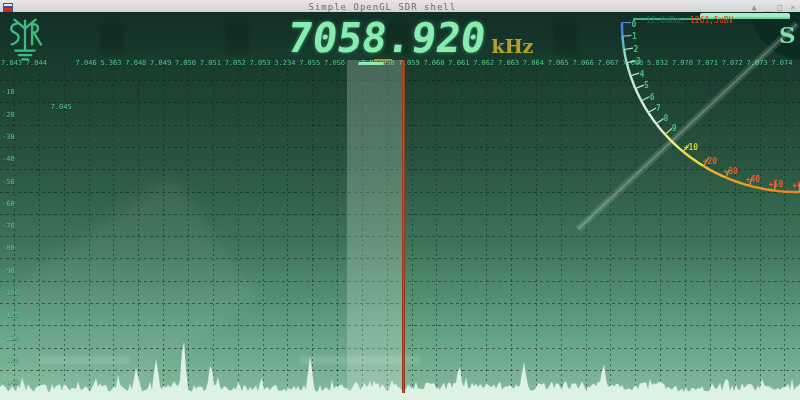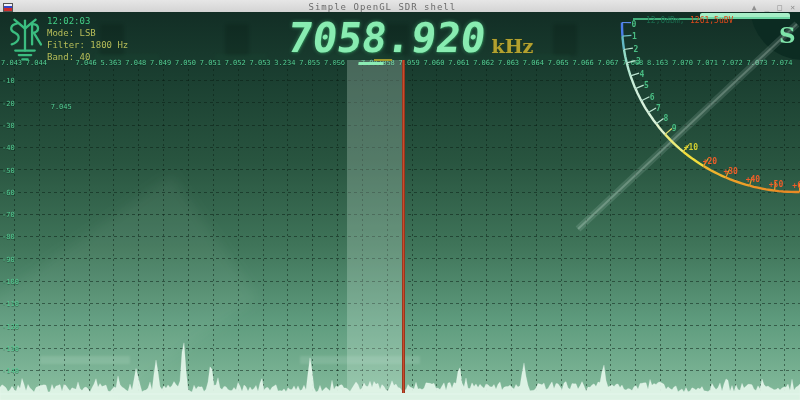--- a/index.html
+++ b/index.html
@@ -14,21 +14,21 @@
 .app{position:absolute;top:12px;left:0;width:800px;height:388px;overflow:hidden;
  background:linear-gradient(180deg,#122e25 0%,#1a3e30 16%,#28543f 38%,#3f7459 60%,#5f9c7e 80%,#85bc9d 100%)}
 .ghr{position:absolute;width:24px;height:32px;top:12px;background:rgba(0,15,8,.16);border-radius:3px;filter:blur(1.5px)}
 .ghs{position:absolute;height:7px;top:42px;background:rgba(25,70,50,.30);filter:blur(1px)}
 .ghb{position:absolute;height:8px;top:344px;background:rgba(215,240,226,.15);filter:blur(1px)}
 .ghd{position:absolute;left:-40px;top:230px;width:280px;height:150px;background:rgba(235,250,240,.05);transform:rotate(-35deg);filter:blur(6px)}
 .gv{position:absolute;top:52px;height:328px;width:1px;background:repeating-linear-gradient(180deg,rgba(8,28,18,.5) 0 2px,transparent 2px 5px)}
 .gh{position:absolute;left:0;width:800px;height:1px;background:repeating-linear-gradient(90deg,rgba(8,28,18,.5) 0 3px,transparent 3px 6px)}
 #fscale{position:absolute;top:47px;left:0;width:800px;height:10px}
 .xt{position:absolute;top:0;font-size:7px;color:#54cc93;text-shadow:0 1px 0 rgba(0,30,15,.5);white-space:nowrap}
-#dbscale{position:absolute;top:1px;left:0;width:30px;height:352px}
+#dbscale{position:absolute;top:12px;left:0;width:30px;height:352px}
 .yt{position:absolute;left:2px;font-size:7px;color:#54cc93;text-shadow:0 1px 0 rgba(0,30,15,.4)}
 .passband{position:absolute;top:48px;height:332px;background:rgba(225,245,233,.24)}
 .pbmark{position:absolute;left:374px;top:47px;width:18px;height:2px;background:#a19a2b}
 #spectrum,#smeter{position:absolute;top:0;left:0;width:800px;height:388px;pointer-events:none;overflow:visible}
 .cursor{position:absolute;top:48px;height:333px;width:3px;background:linear-gradient(90deg,#7e2a18,#d0502e 45%,#7e2a18)}
 .baseline{position:absolute;left:0;top:381px;width:800px;height:2px;background:rgba(225,245,233,.85)}
 .vfo{position:absolute;left:288px;top:2px;display:flex;align-items:flex-end;height:44px}
 #digits{font-size:41px;font-weight:bold;color:#88ecb1;transform:skewX(-8deg);line-height:40px;text-shadow:0 0 4px rgba(90,230,150,.45),1px 1px 0 rgba(25,90,55,.8)}
 #digits .u{border-bottom:3px solid #8cecb4}
 .unit{font-family:"DejaVu Serif",serif;font-weight:bold;font-size:19px;color:#b3a12f;margin-left:6px;line-height:24px;text-shadow:0 0 1px #5e5410}
@@ -139,21 +139,21 @@
         <div class="xt" style="left: 398.6px;">7.059</div>
         <div class="xt" style="left: 423.45px;">7.060</div>
         <div class="xt" style="left: 448.3px;">7.061</div>
         <div class="xt" style="left: 473.15px;">7.062</div>
         <div class="xt" style="left: 498px;">7.063</div>
         <div class="xt" style="left: 522.85px;">7.064</div>
         <div class="xt" style="left: 547.7px; text-align: center;">7.065</div>
         <div class="xt" style="left: 572.55px;">7.066</div>
         <div class="xt" style="left: 597.4px;">7.067</div>
         <div class="xt" style="left: 622.25px;">7.068</div>
-        <div class="xt" style="left: 647.1px;">8.163</div>
+        <div class="xt" style="left: 647.1px;">5.832</div>
         <div class="xt" style="left: 671.95px;">7.070</div>
         <div class="xt" style="left: 696.8px;">7.071</div>
         <div class="xt" style="left: 721.65px;">7.072</div>
         <div class="xt" style="left: 746.5px;">7.073</div>
         <div class="xt" style="left: 771.35px;">7.074</div>
       </div>
     <div id="dbscale">
         <div class="yt" style="top: 64.3px;">-10</div>
         <div class="yt" style="top: 86.61px;">-20</div>
         <div class="yt" style="top: 108.92px;">-30</div>
@@ -233,26 +233,20 @@
         <text x="646" y="11" class="mt1">12,0dBm,</text>
         <text x="690" y="11" class="mt2">1261,5uBV</text>
         <text x="779" y="31" class="sb">S</text>
       </svg>
 
     <div class="vfo">
       <span id="digits"><span>7</span><span>0</span><span>5</span><span class="u">8</span><span>.</span><span>9</span><span>2</span><span>0</span></span>
       <span class="unit">kHz</span>
     </div>
 
-    <div class="status">
-      <div class="st-time">12:02:03</div>
-      <div class="st-row">Mode: LSB</div>
-      <div class="st-row">Filter: 1800 Hz</div>
-      <div class="st-row">Band: 40</div>
-    </div>
 
     <svg class="logo" width="46" height="52" viewBox="0 0 52 52">
       <g stroke="#3bbd80" stroke-width="2.6" fill="none" stroke-linecap="round">
         <path d="M26,4 L26,38"></path>
         <path d="M26,13 L14,3"></path>
         <path d="M26,13 L38,3"></path>
         <path d="M18,7 C9,9 8,15 15,18 C21,21 20,28 11,31"></path>
         <path d="M34,7 L34,31"></path>
         <path d="M34,8 C43,8 43,17 34,18"></path>
         <path d="M36,18 L44,31"></path>

